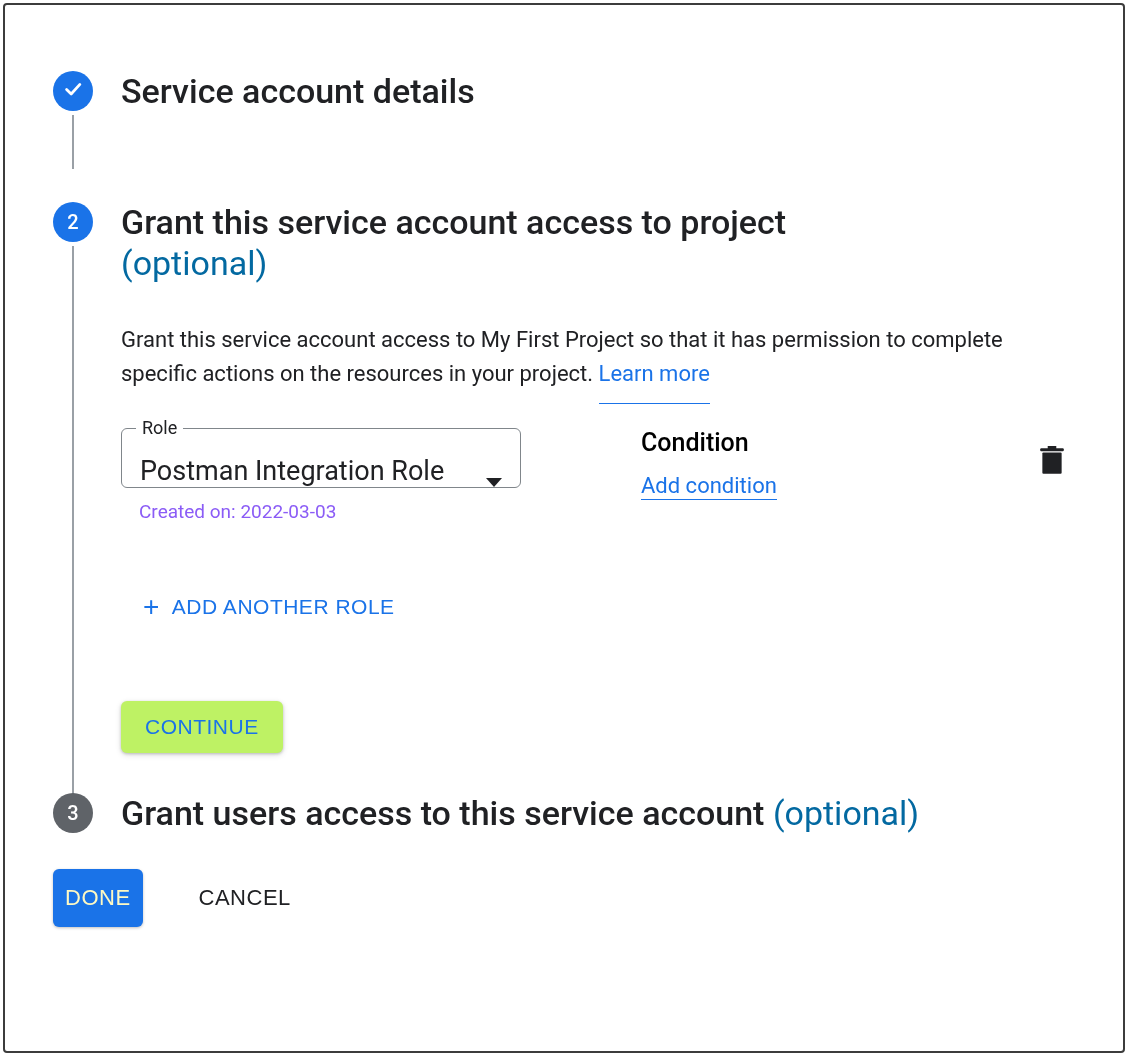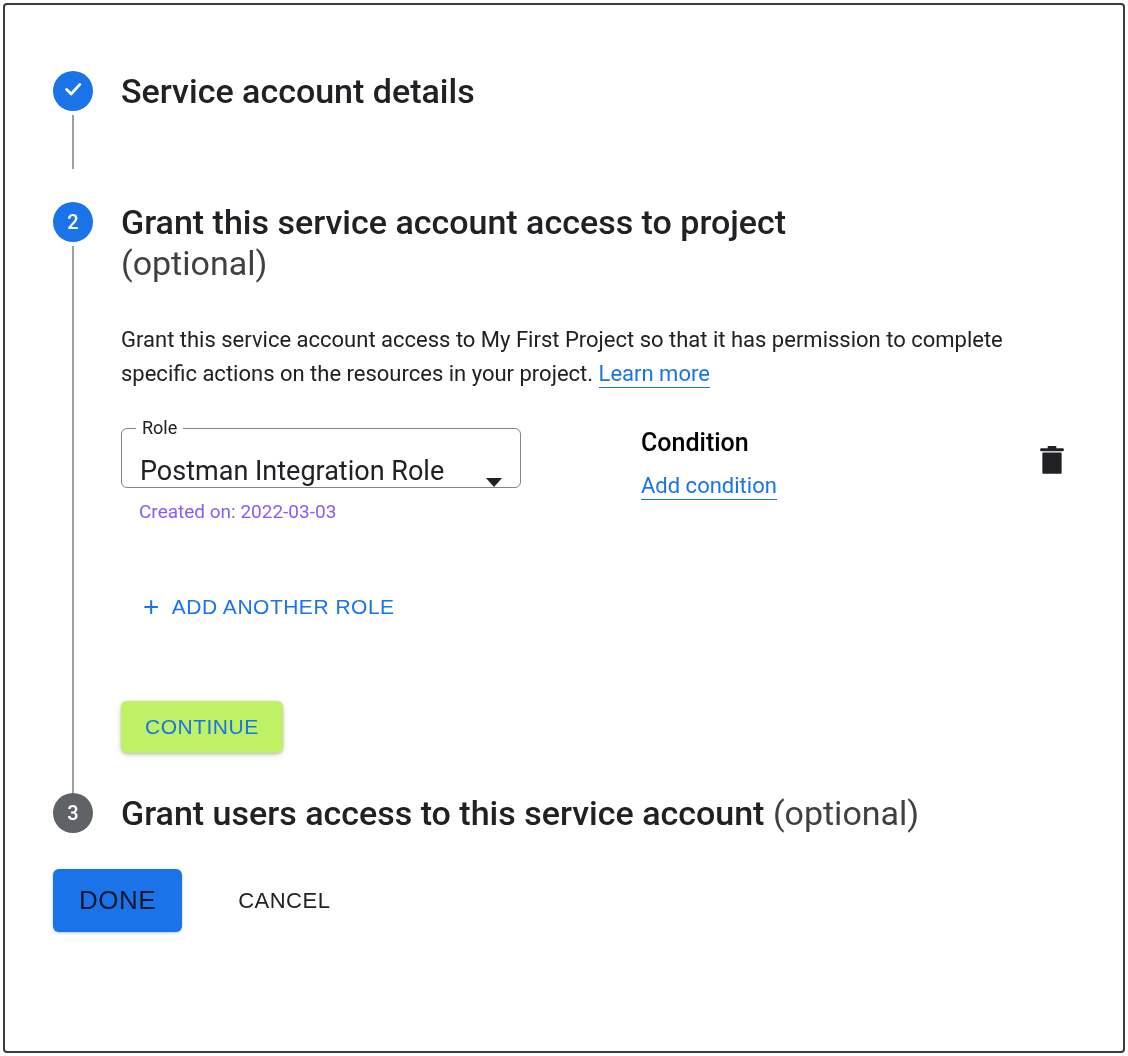--- a/index.html
+++ b/index.html
@@ -67,21 +67,21 @@
       height: 576px;
     }
     .step-title {
       font-size: 34px;
       font-weight: 500;
       color: #202124;
       line-height: 1.2;
       margin-top: 2px;
     }
     .step-title-optional {
-      color: #404040;
+      color: #0369a1;
       font-weight: 400;
     }
     .step-1 {
       margin-bottom: 90px;
     }
     .step-2 {
       margin-bottom: 40px;
     }
     .step-2-body {
       padding-top: 40px;
@@ -89,21 +89,21 @@
     .step-description {
       font-size: 22px;
       color: #202124;
       line-height: 1.55;
       margin-bottom: 36px;
     }
     .learn-more-link {
       color: #1a73e8;
       text-decoration: none;
       border-bottom: 1px solid #1a73e8;
-      padding-bottom: 1px;
+      padding-bottom: 17px;
     }
     .role-row {
       display: flex;
       align-items: flex-start;
       gap: 20px;
       margin-bottom: 10px;
     }
     .role-select-wrapper {
       position: relative;
     }
@@ -205,25 +205,25 @@
       margin-bottom: 36px;
     }
     .footer-buttons {
       display: flex;
       align-items: center;
       gap: 56px;
       margin-top: 36px;
     }
     .done-button {
       background: #1a73e8;
-      color: #0f172a;
+      color: #fef9c3;
       border: none;
       border-radius: 6px;
-      padding: 16px 26px;
-      font-size: 26px;
+      padding: 16px 12px;
+      font-size: 22px;
       font-weight: 500;
       letter-spacing: 0.5px;
       cursor: pointer;
       box-shadow: 0 1px 3px rgba(0,0,0,0.25);
     }
     .cancel-button {
       background: none;
       border: none;
       color: #202124;
       font-size: 22px;

